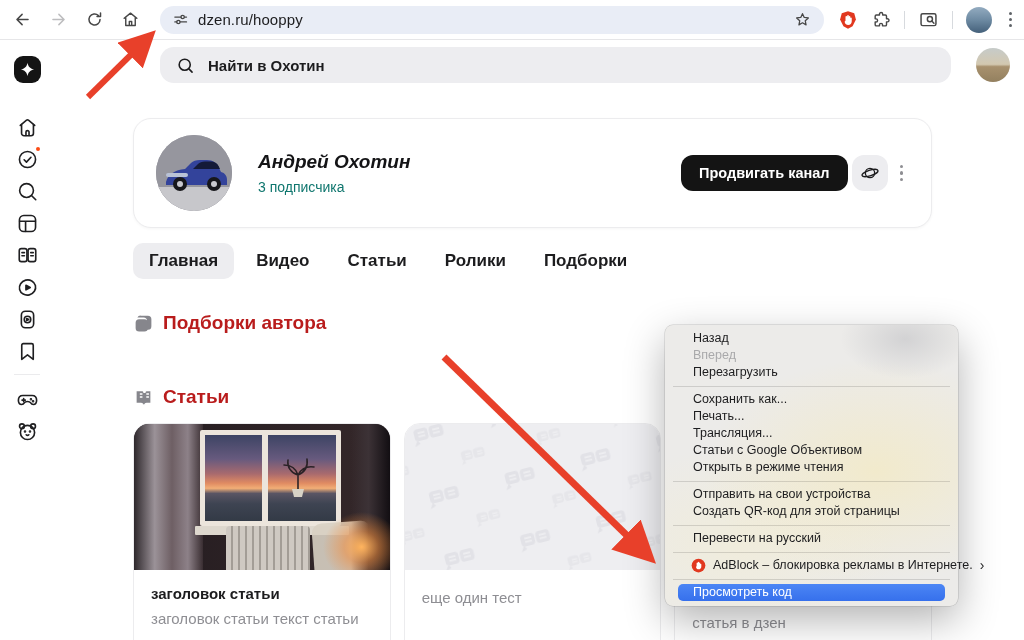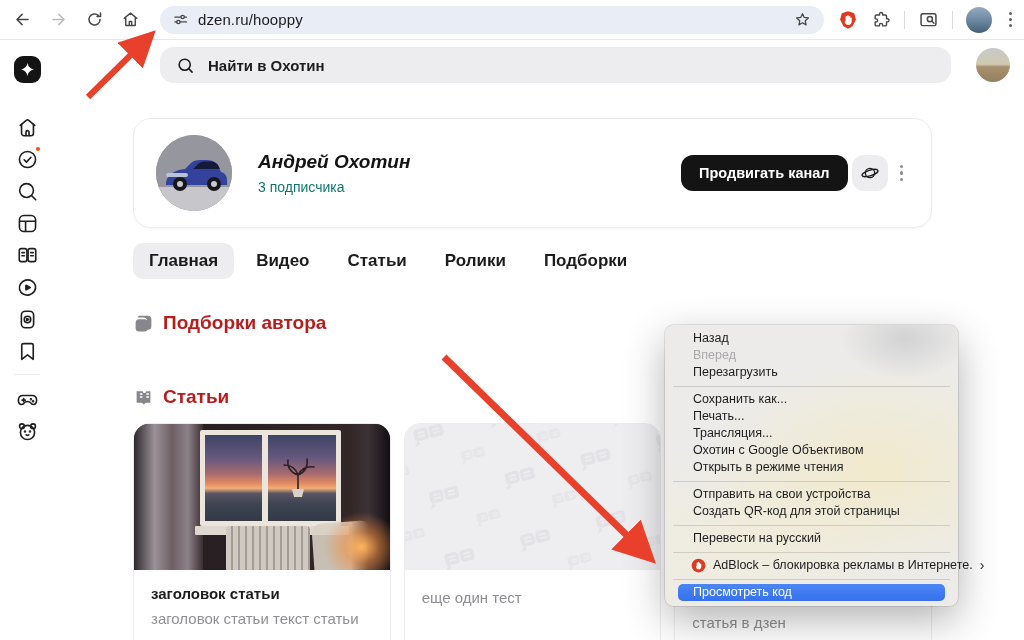--- a/index.html
+++ b/index.html
@@ -379,21 +379,21 @@
 </div>
 
 <div class="ctx">
   <div class="mi">Назад</div>
   <div class="mi disabled">Вперед</div>
   <div class="mi">Перезагрузить</div>
   <div class="msep"></div>
   <div class="mi">Сохранить как...</div>
   <div class="mi">Печать...</div>
   <div class="mi">Трансляция...</div>
-  <div class="mi">Охотин с Google Объективом</div>
+  <div class="mi">Статьи с Google Объективом</div>
   <div class="mi">Открыть в режиме чтения</div>
   <div class="msep"></div>
   <div class="mi">Отправить на свои устройства</div>
   <div class="mi">Создать QR-код для этой страницы</div>
   <div class="msep"></div>
   <div class="mi">Перевести на русский</div>
   <div class="msep"></div>
   <div class="mi mi-adblock">
     <svg class="mi-ab-icon" viewBox="0 0 24 24">
       <circle cx="12" cy="12" r="11" fill="#e1381f"></circle>

